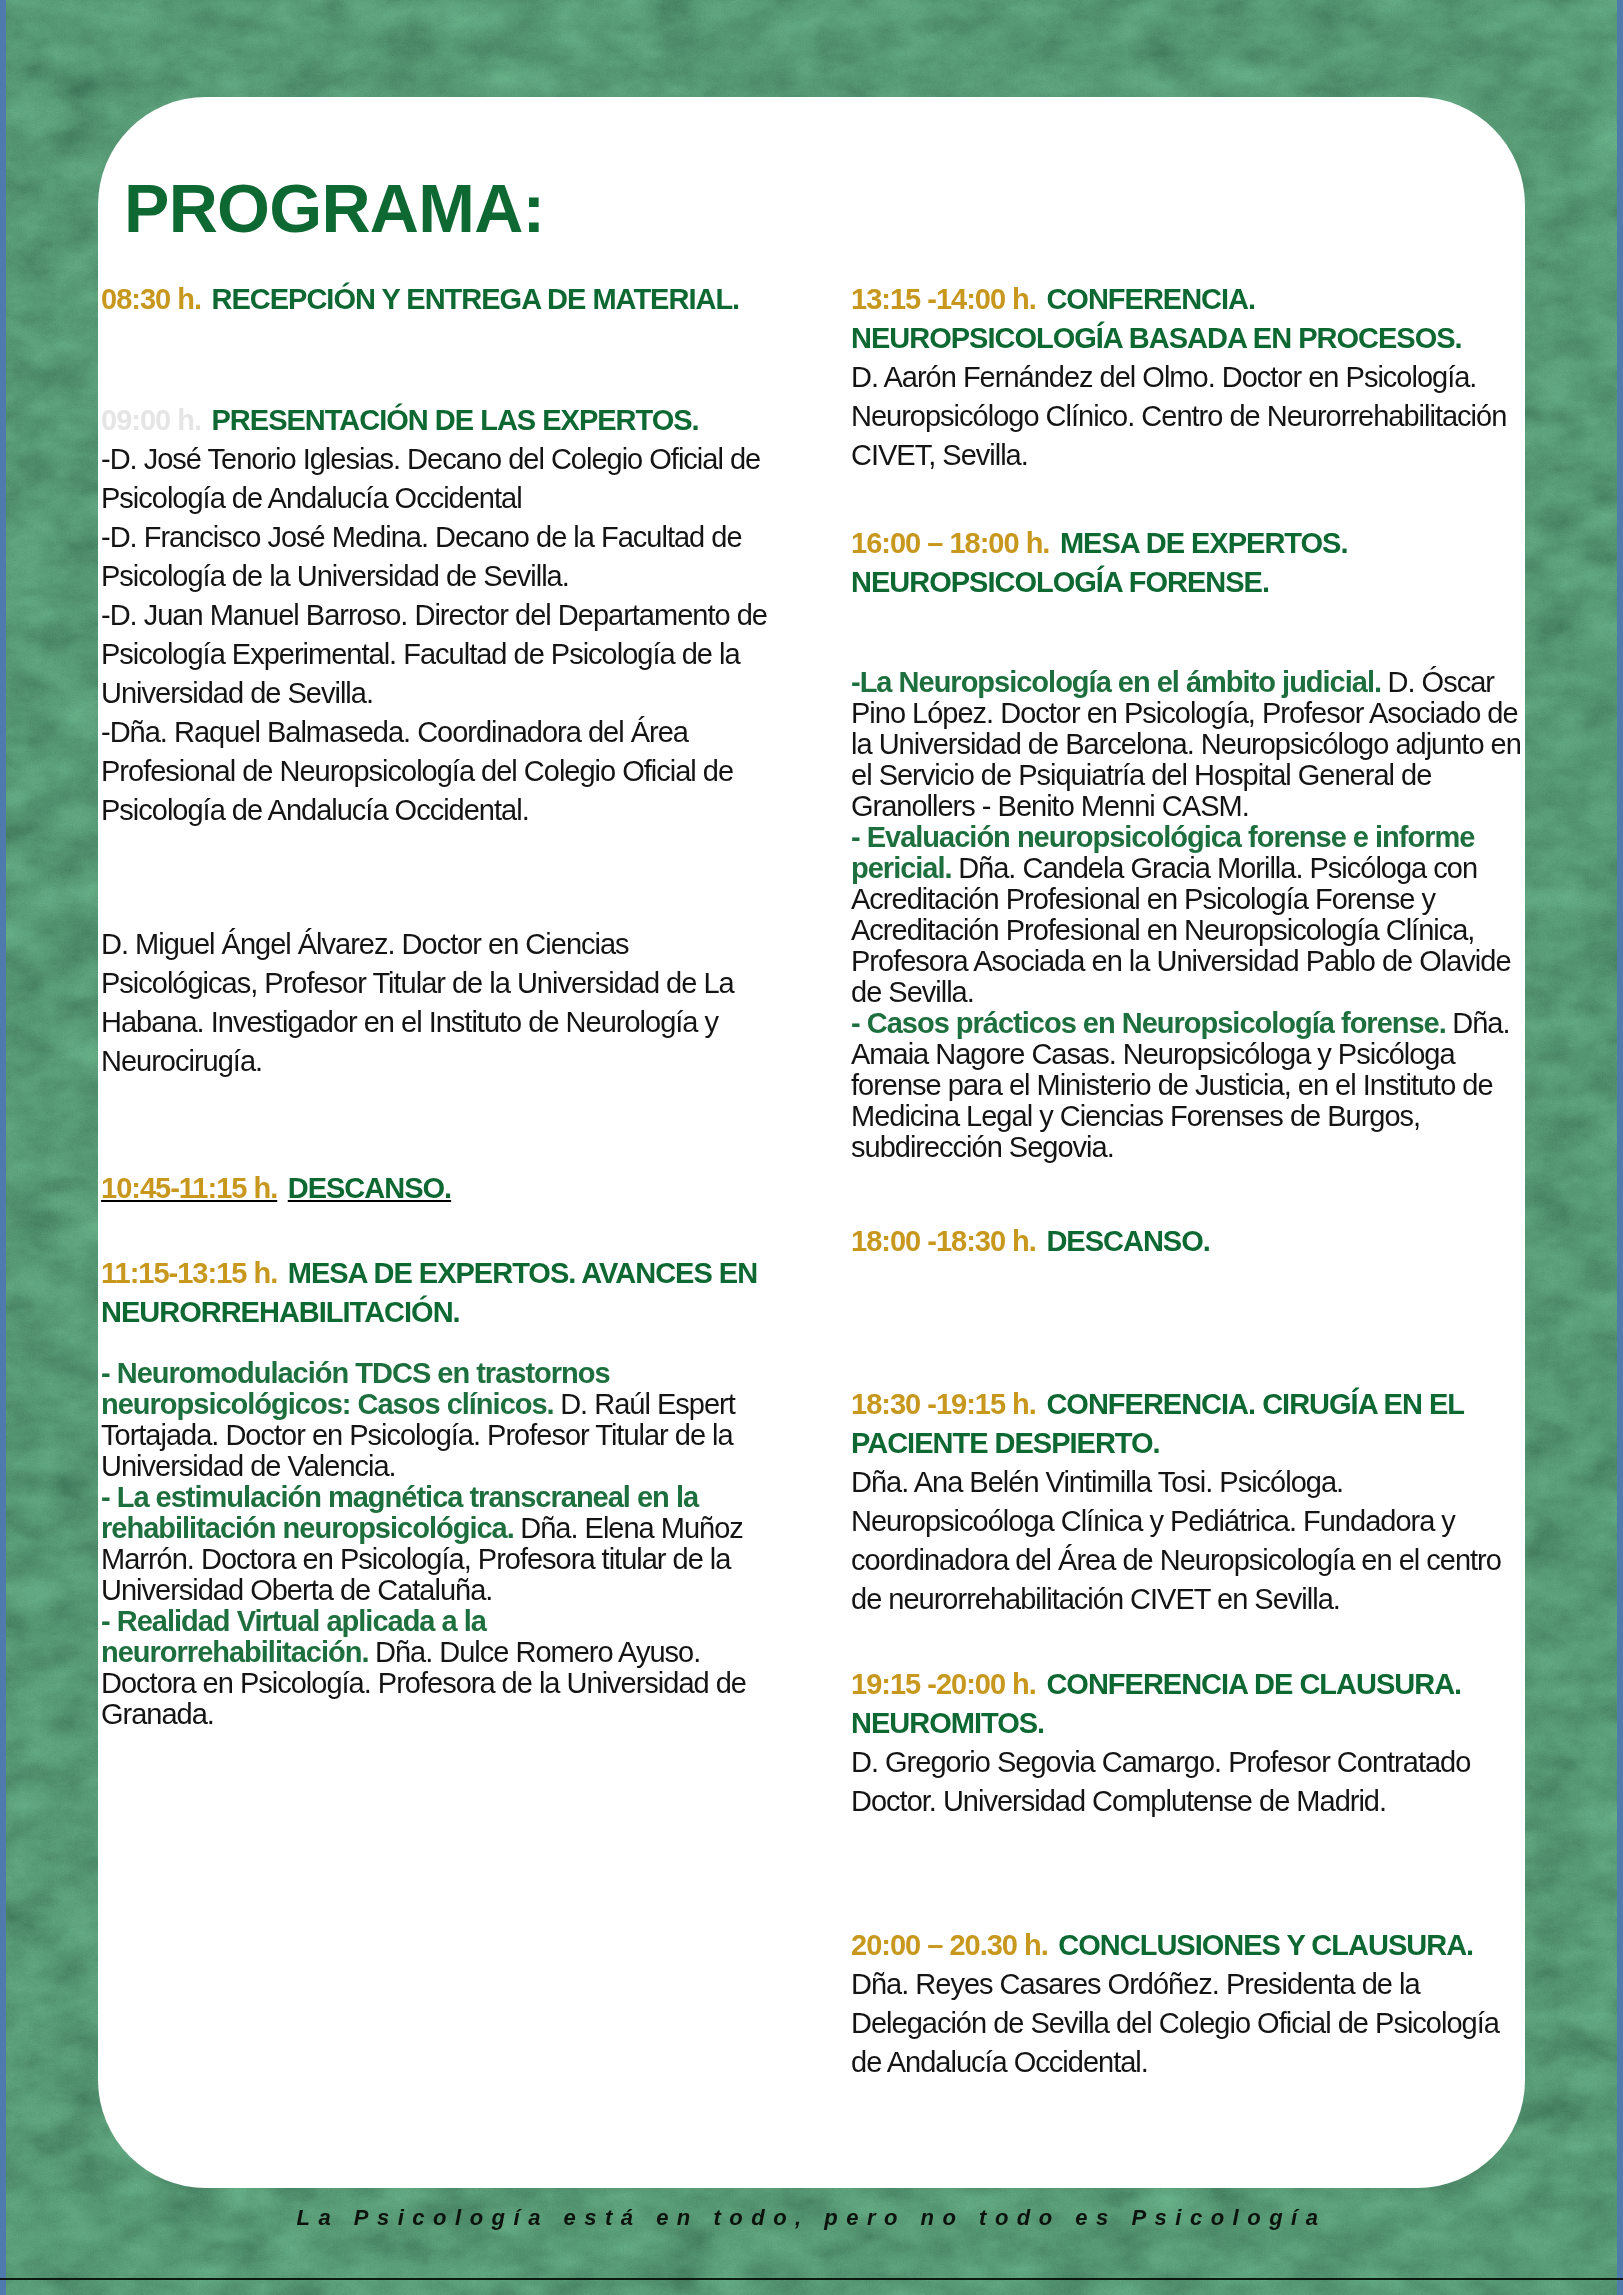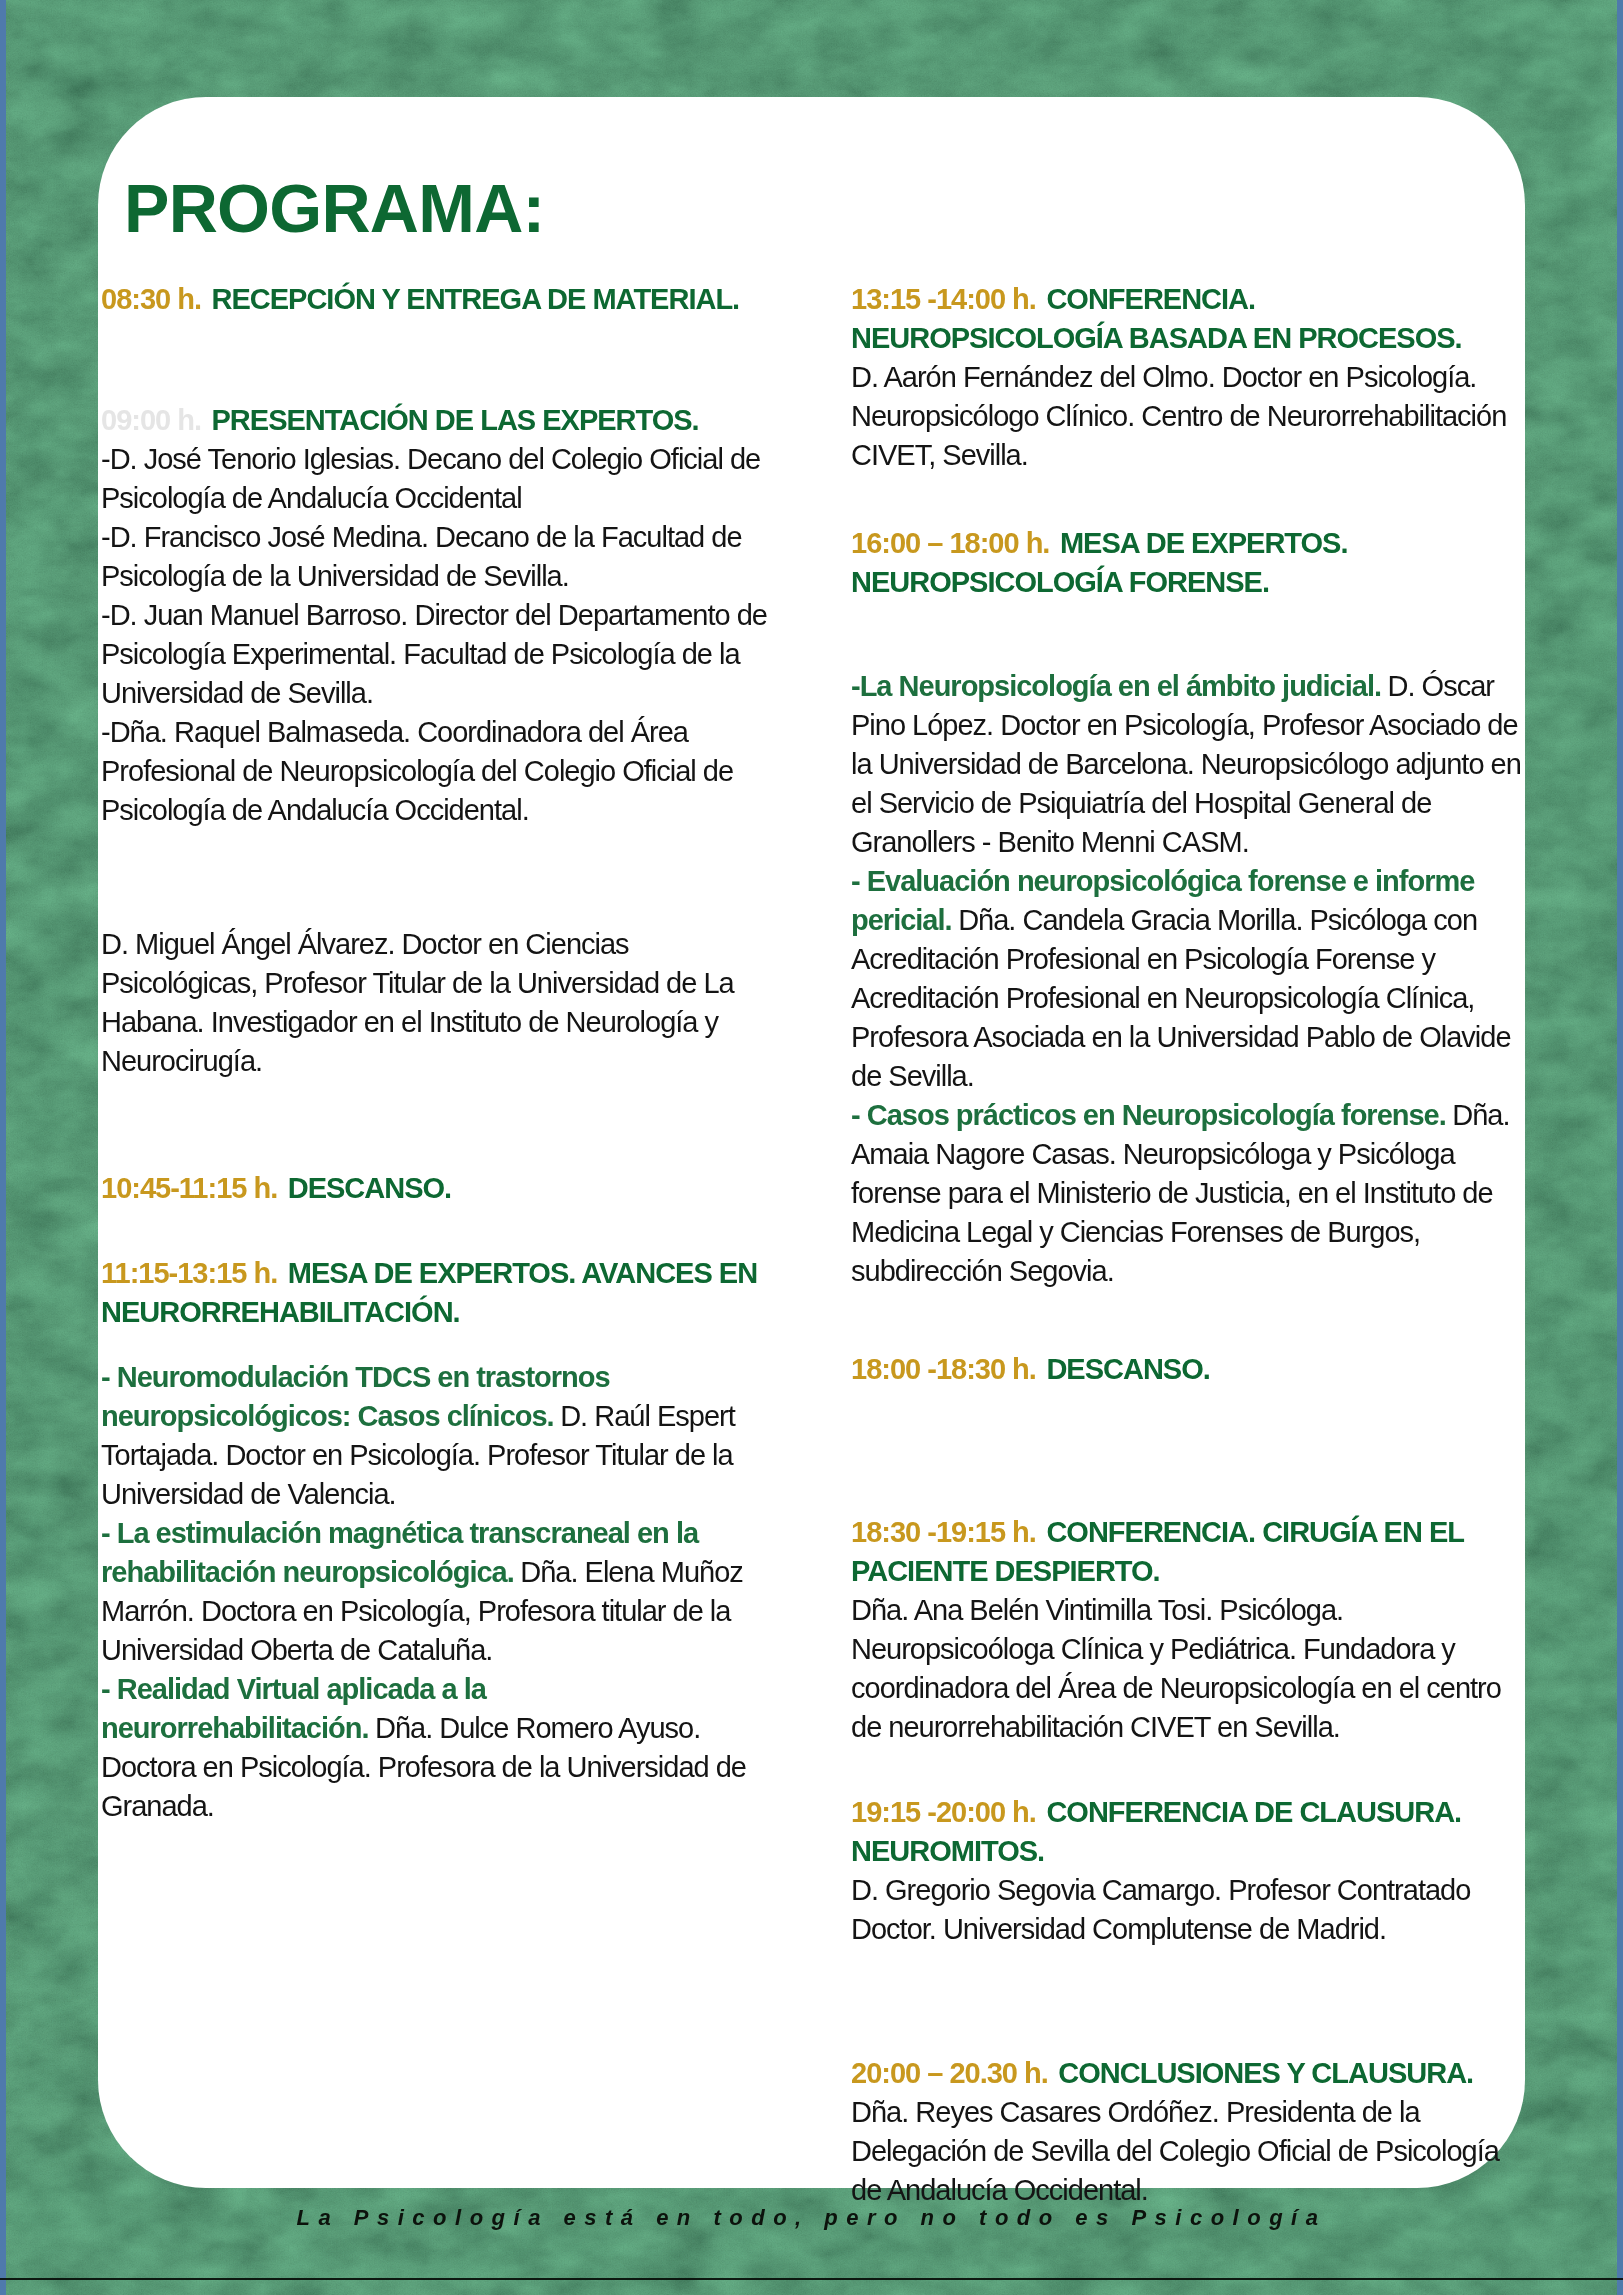--- a/index.html
+++ b/index.html
@@ -28,29 +28,29 @@
   }
   
   .col{position:absolute;top:280px;width:675px;}
   .col-left{left:101px;}
   .col-right{left:851px;}
   .section{margin:0;}
   .sec-head{margin:0;font-size:29px;line-height:39px;font-weight:700;letter-spacing:-1px;}
   .time{margin-right:10.5px;}
   .para{margin:0;font-size:29px;line-height:39px;letter-spacing:-1px;font-weight:400;}
   .subitems{margin-top:26px;}
-  .subitem{margin:0;font-size:29px;line-height:39px;letter-spacing:-1px;}
+  .subitem{margin:0;font-size:29px;line-height:31px;letter-spacing:-1px;}
   .topic{font-weight:700;margin-right:6.5px;}
   .speaker{font-weight:400;}
   
   .col .section{margin-top:85px;}
   .col .section:first-child{margin-top:0;}
   .col-left .section:nth-child(2){margin-top:82px;}
   .col-left .section:nth-child(3){margin-top:95px;}
-  .col-left .section:nth-child(4){margin-top:88px;}
+  .col-left .section:nth-child(4){margin-top:88px;text-decoration:underline;}
   .col-left .section:nth-child(5){margin-top:46px;}
   .col-right .section:nth-child(2){margin-top:49px;}
   .col-right .section:nth-child(2) .subitems{margin-top:65px;}
   .col-right .section:nth-child(3){margin-top:59px;}
   .col-right .section:nth-child(4){margin-top:124px;}
   .col-right .section:nth-child(5){margin-top:46px;}
   .col-right .section:nth-child(6){margin-top:105px;}
   
   .footer-tagline{
     position:absolute;left:0;right:0;top:2205px;margin:0;

